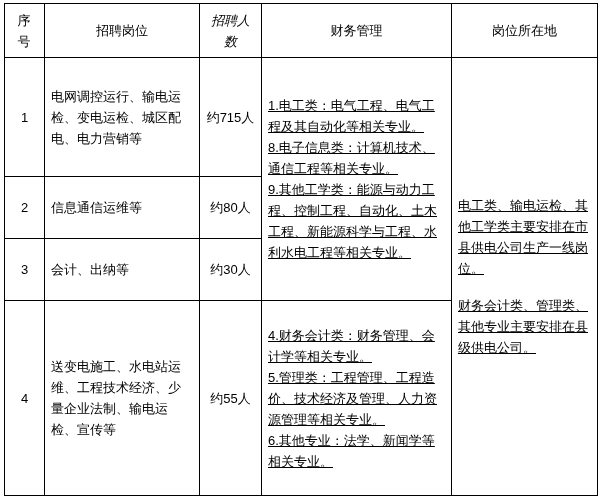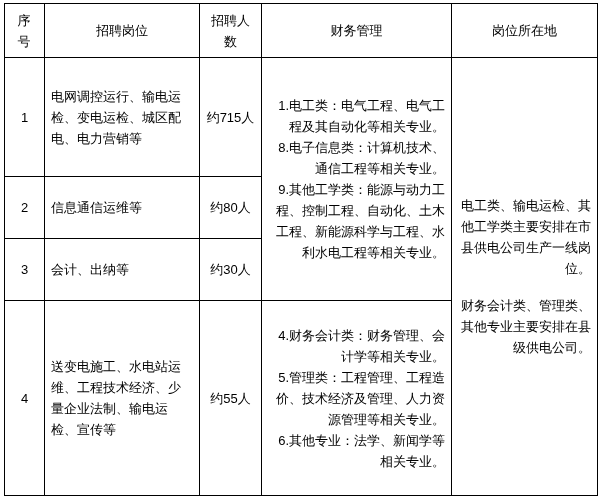--- a/index.html
+++ b/index.html
@@ -29,43 +29,44 @@
   table.recruit-table td {
     border: 1px solid #000000;
     vertical-align: middle;
     font-size: 13px;
     line-height: 21px;
     padding: 4px 6px;
     box-sizing: border-box;
   }
   th.col-no      { width: 40px; }
   th.col-post    { width: 155px; }
-  th.col-count   { width: 62px; }
+  th.col-count   { width: 62px; font-style: italic; }
   th.col-major   { width: 190px; }
   th.col-place   { width: 146px; }
 
   table.recruit-table th {
     font-weight: normal;
     text-align: center;
     height: 54px;
   }
   td.cell-no {
     text-align: center;
   }
   td.cell-post {
     text-align: left;
   }
   td.cell-count {
     text-align: center;
   }
   td.cell-major,
   td.cell-place {
-    text-align: right;
+    text-align: left;
     vertical-align: top;
     padding-top: 8px;
+    text-decoration: underline;
   }
   td.cell-major p,
   td.cell-place p {
     margin: 0;
   }
   td.cell-place p.gap {
     margin-top: 16px;
   }
   .hdr-no { letter-spacing: 1px; margin-left: 46px; }
 </style>

